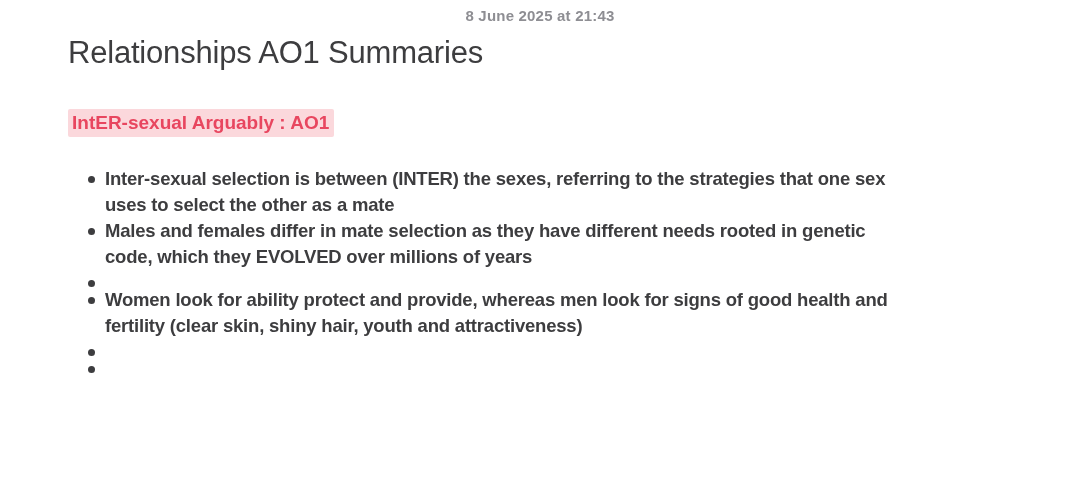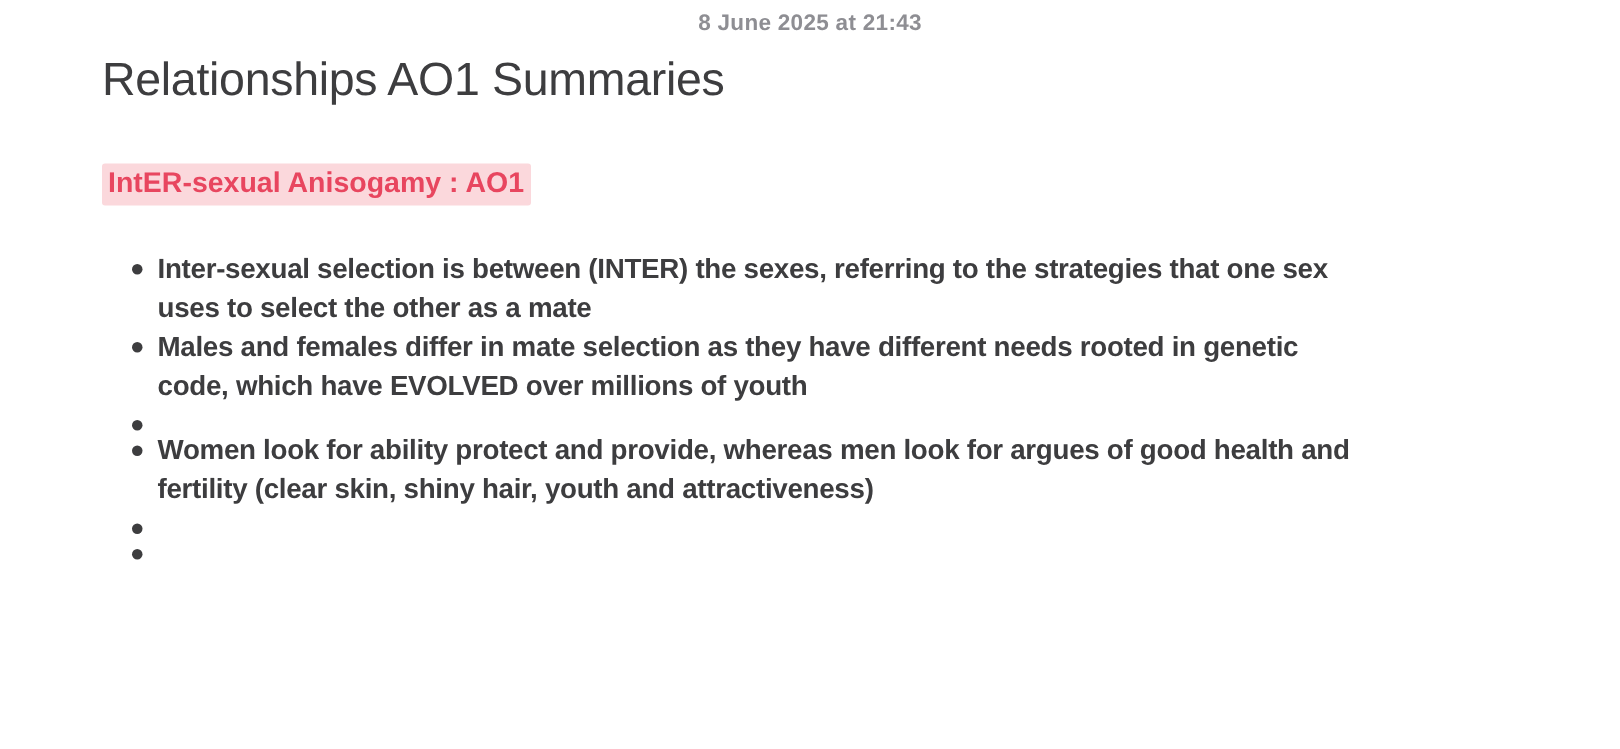--- a/index.html
+++ b/index.html
@@ -74,40 +74,40 @@
 </head>
 <body>
 
 <div class="page">
 
   <div class="note-date">8 June 2025 at 21:43</div>
 
   <h1 class="note-title">Relationships AO1 Summaries</h1>
 
   <div class="section-heading-row">
-    <span class="section-heading">IntER-sexual Anisogamy : AO1</span>
+    <span class="section-heading">IntER-sexual Arguably : AO1</span>
   </div>
 
   <ul class="bullet-list">
     <li class="bullet-item">
       <span class="bullet-dot"></span>
       <span class="bullet-text">Inter-sexual selection is between (INTER) the sexes, referring to the strategies that one sex
 uses to select the other as a mate</span>
     </li>
     <li class="bullet-item">
       <span class="bullet-dot"></span>
       <span class="bullet-text">Males and females differ in mate selection as they have different needs rooted in genetic
-code, which have EVOLVED over millions of youth</span>
+code, which they EVOLVED over millions of years</span>
     </li>
     <li class="bullet-item">
       <span class="bullet-dot"></span>
     </li>
     <li class="bullet-item">
       <span class="bullet-dot"></span>
-      <span class="bullet-text">Women look for ability protect and provide, whereas men look for argues of good health and
+      <span class="bullet-text">Women look for ability protect and provide, whereas men look for signs of good health and
 fertility (clear skin, shiny hair, youth and attractiveness)</span>
     </li>
     <li class="bullet-item">
       <span class="bullet-dot"></span>
     </li>
     <li class="bullet-item">
       <span class="bullet-dot"></span>
     </li>
   </ul>
 

